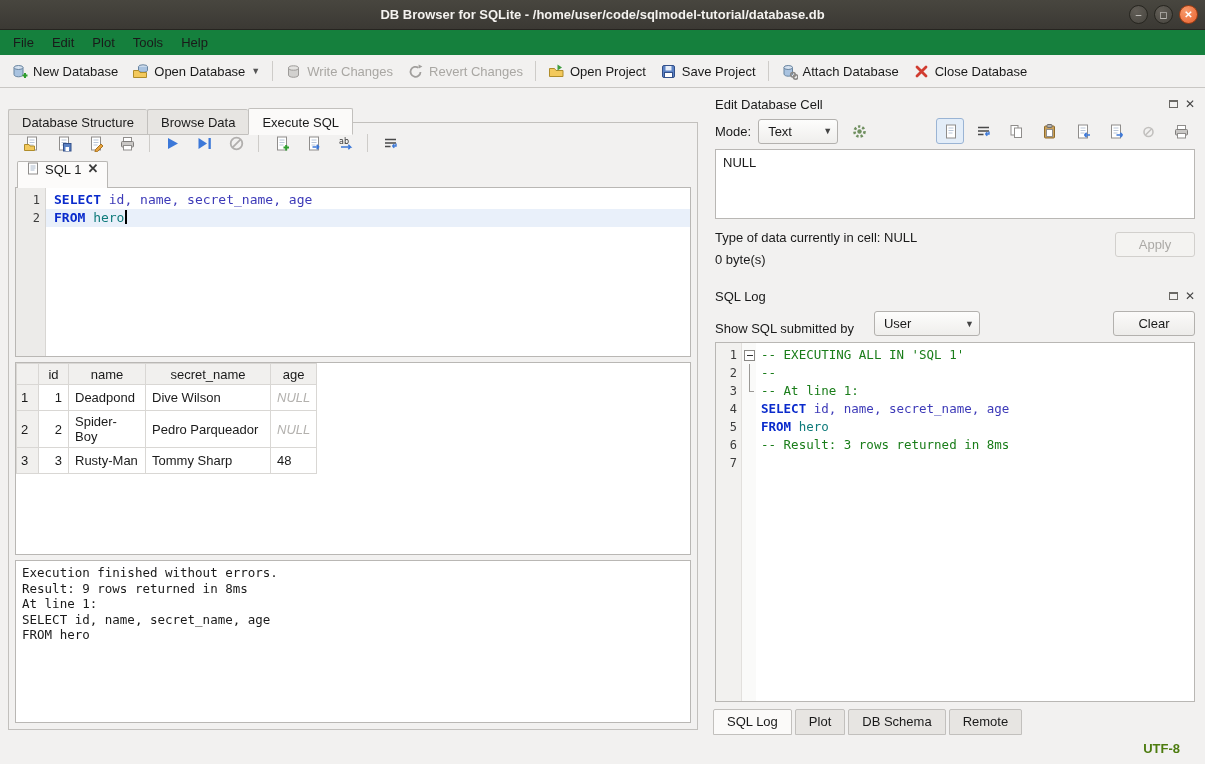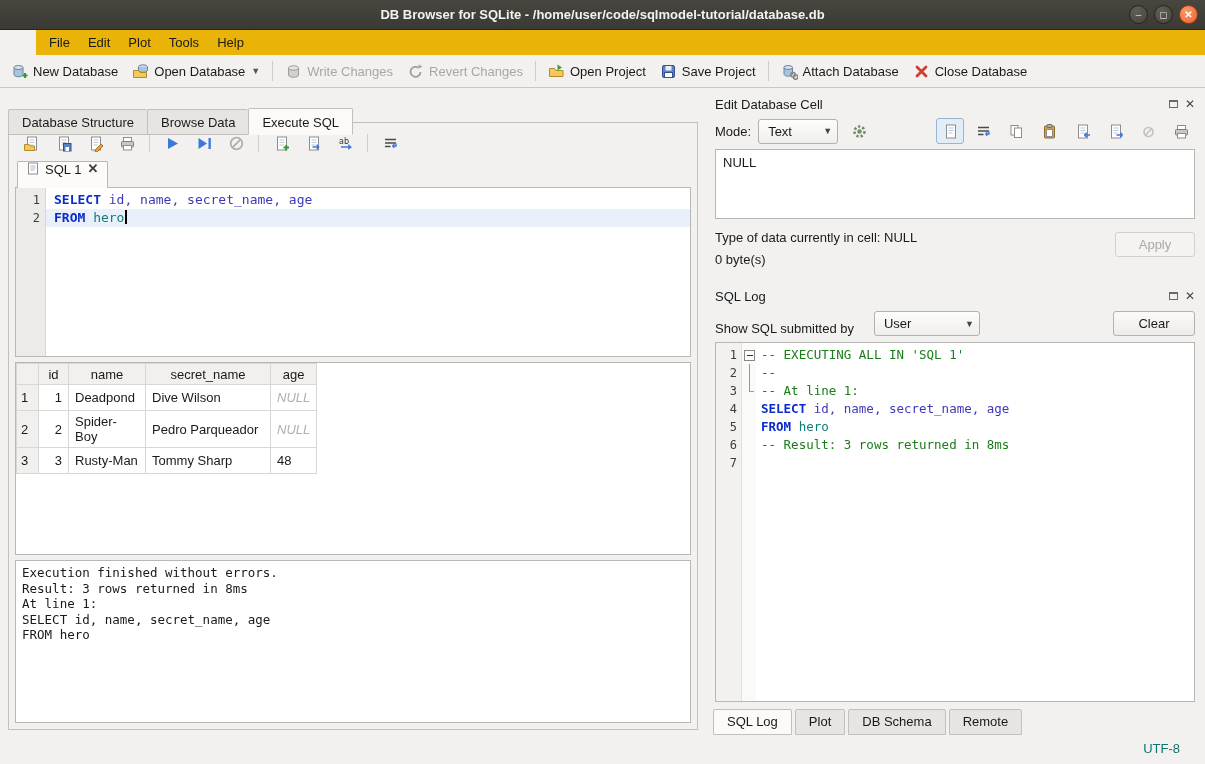--- a/index.html
+++ b/index.html
@@ -29,21 +29,21 @@
     border: 1px solid #26251F;
     color: #D9D7D3; font-size: 10px; font-weight: normal;
     display: flex; align-items: center; justify-content: center; line-height: 1;
   }
   .win-btn.close {
     background: radial-gradient(circle at 35% 30%, #F89B6C, #E9622F);
     border-color: #9E3C12; color: #FFFFFF; font-weight: bold;
   }
 
   
-  .menubar { height: 25px; display: flex; align-items: center; padding-left: 4px; background: #eab308; margin-left: 36px; }
+  .menubar { height: 25px; display: flex; align-items: center; padding-left: 4px; background: #15803d; }
   .menu-item { padding: 3px 9px; border-radius: 2px; }
   .toolbar {
     height: 33px; display: flex; align-items: center;
     border-bottom: 1px solid #C9C7C4; background: #F2F1F0; padding-left: 4px;
   }
   .tbtn { display: flex; align-items: center; gap: 5px; padding: 4px 7px; border-radius: 3px; white-space: nowrap; }
   .tbtn.disabled { color: #A9A7A3; }
   .tsep { width: 1px; height: 20px; background: #CECCC9; margin: 0 5px; flex: none; }
   .dd-arrow { font-size: 9px; color: #555; margin-left: 1px; }
 
@@ -175,21 +175,21 @@
 
   .bottom-tabs { display: flex; gap: 3px; padding: 7px 0 0 2px; height: 33px; flex: none; align-items: flex-start; }
   .btab {
     padding: 4px 13px 5px; border: 1px solid #C2C0BD; border-radius: 2px 2px 0 0;
     background: #E7E5E2;
   }
   .btab.active { background: #FBFAF9; }
 
   
   .statusbar { position: absolute; left: 0; right: 0; bottom: 0; height: 29px; background: #F2F1F0; }
-  .status-enc { position: absolute; right: 25px; top: 6px; color: #0f766e; }
+  .status-enc { position: absolute; right: 25px; top: 6px; color: #4d7c0f; font-weight: bold; }
 </style>
 </head>
 <body>
 
 <div class="titlebar">
   <span>DB Browser for SQLite - /home/user/code/sqlmodel-tutorial/database.db</span>
   <div class="win-controls">
       <span class="win-btn">–</span>
       <span class="win-btn">◻</span>
       <span class="win-btn close">✕</span>
@@ -459,21 +459,21 @@
                 <td class="c-secret">Tommy Sharp</td>
                 <td class="c-age">48</td>
               </tr>
             </tbody>
         </table>
       </div>
 
       <div class="box-gap"></div>
 
       <div class="message-box">Execution finished without errors.
-Result: 3 rows returned in 8ms
+Result: 9 rows returned in 8ms
 At line 1:
 SELECT id, name, secret_name, age
 FROM hero</div>
     </div>
   </div>
 
   <div class="splitter"></div>
 
   <div class="right-panel">
 

